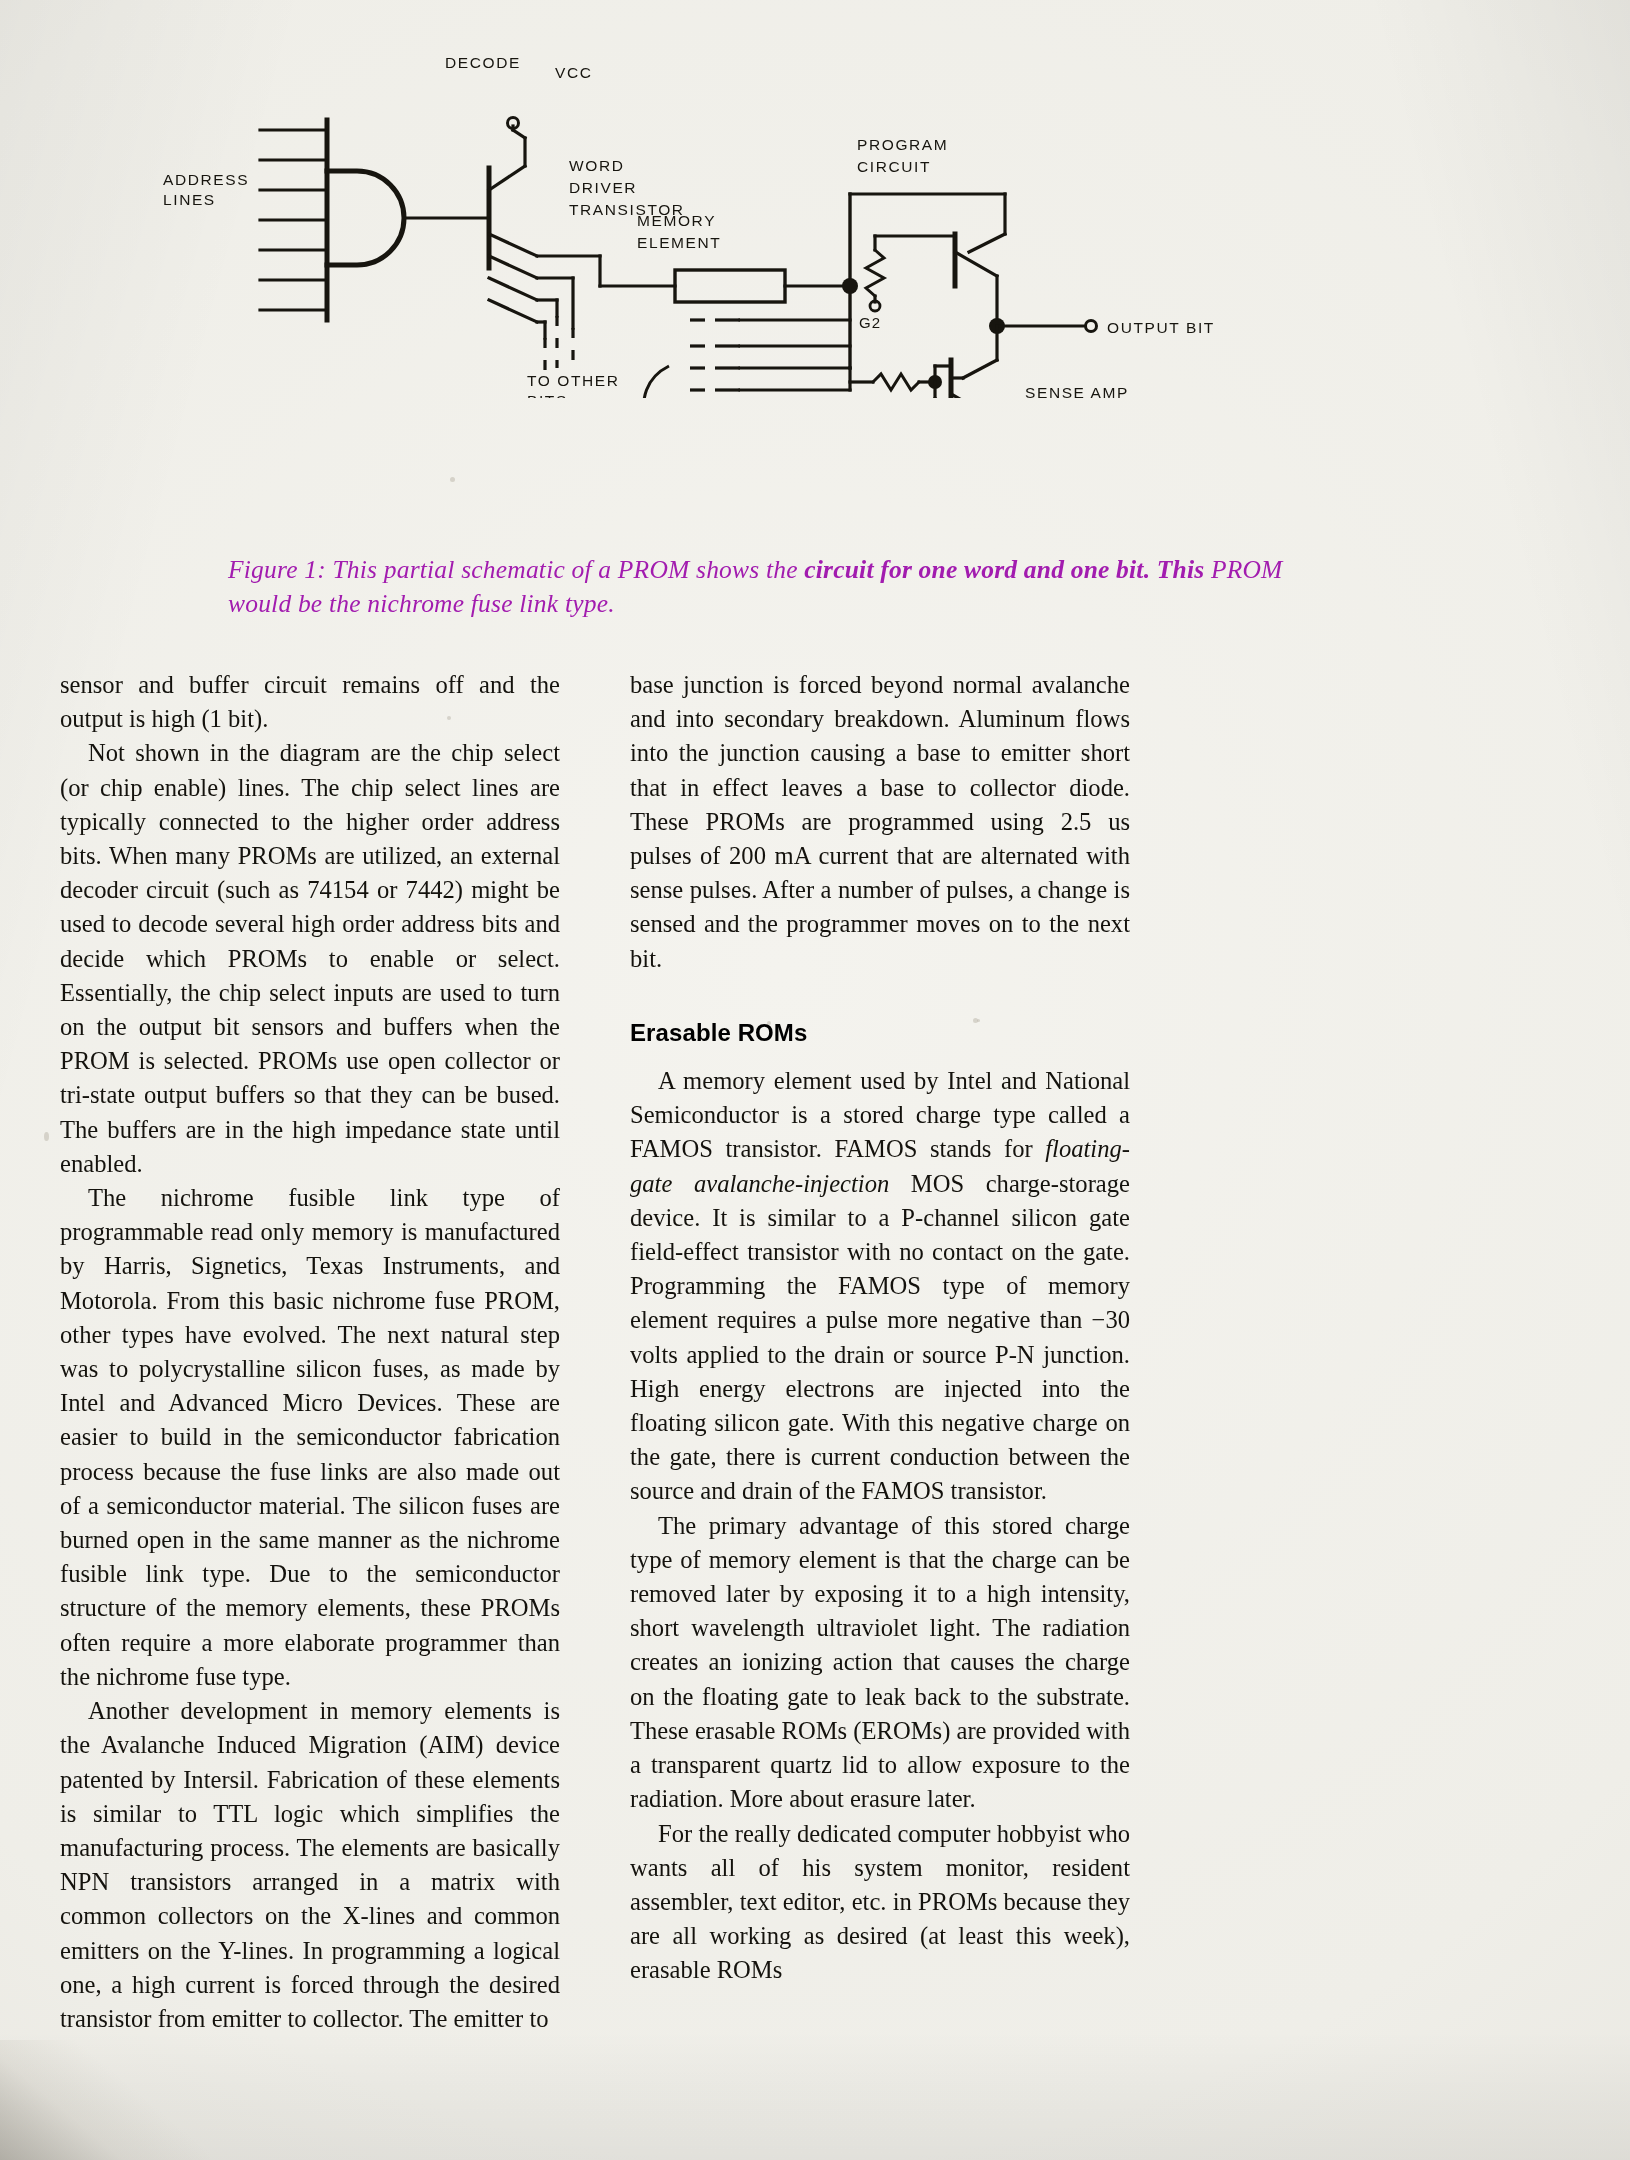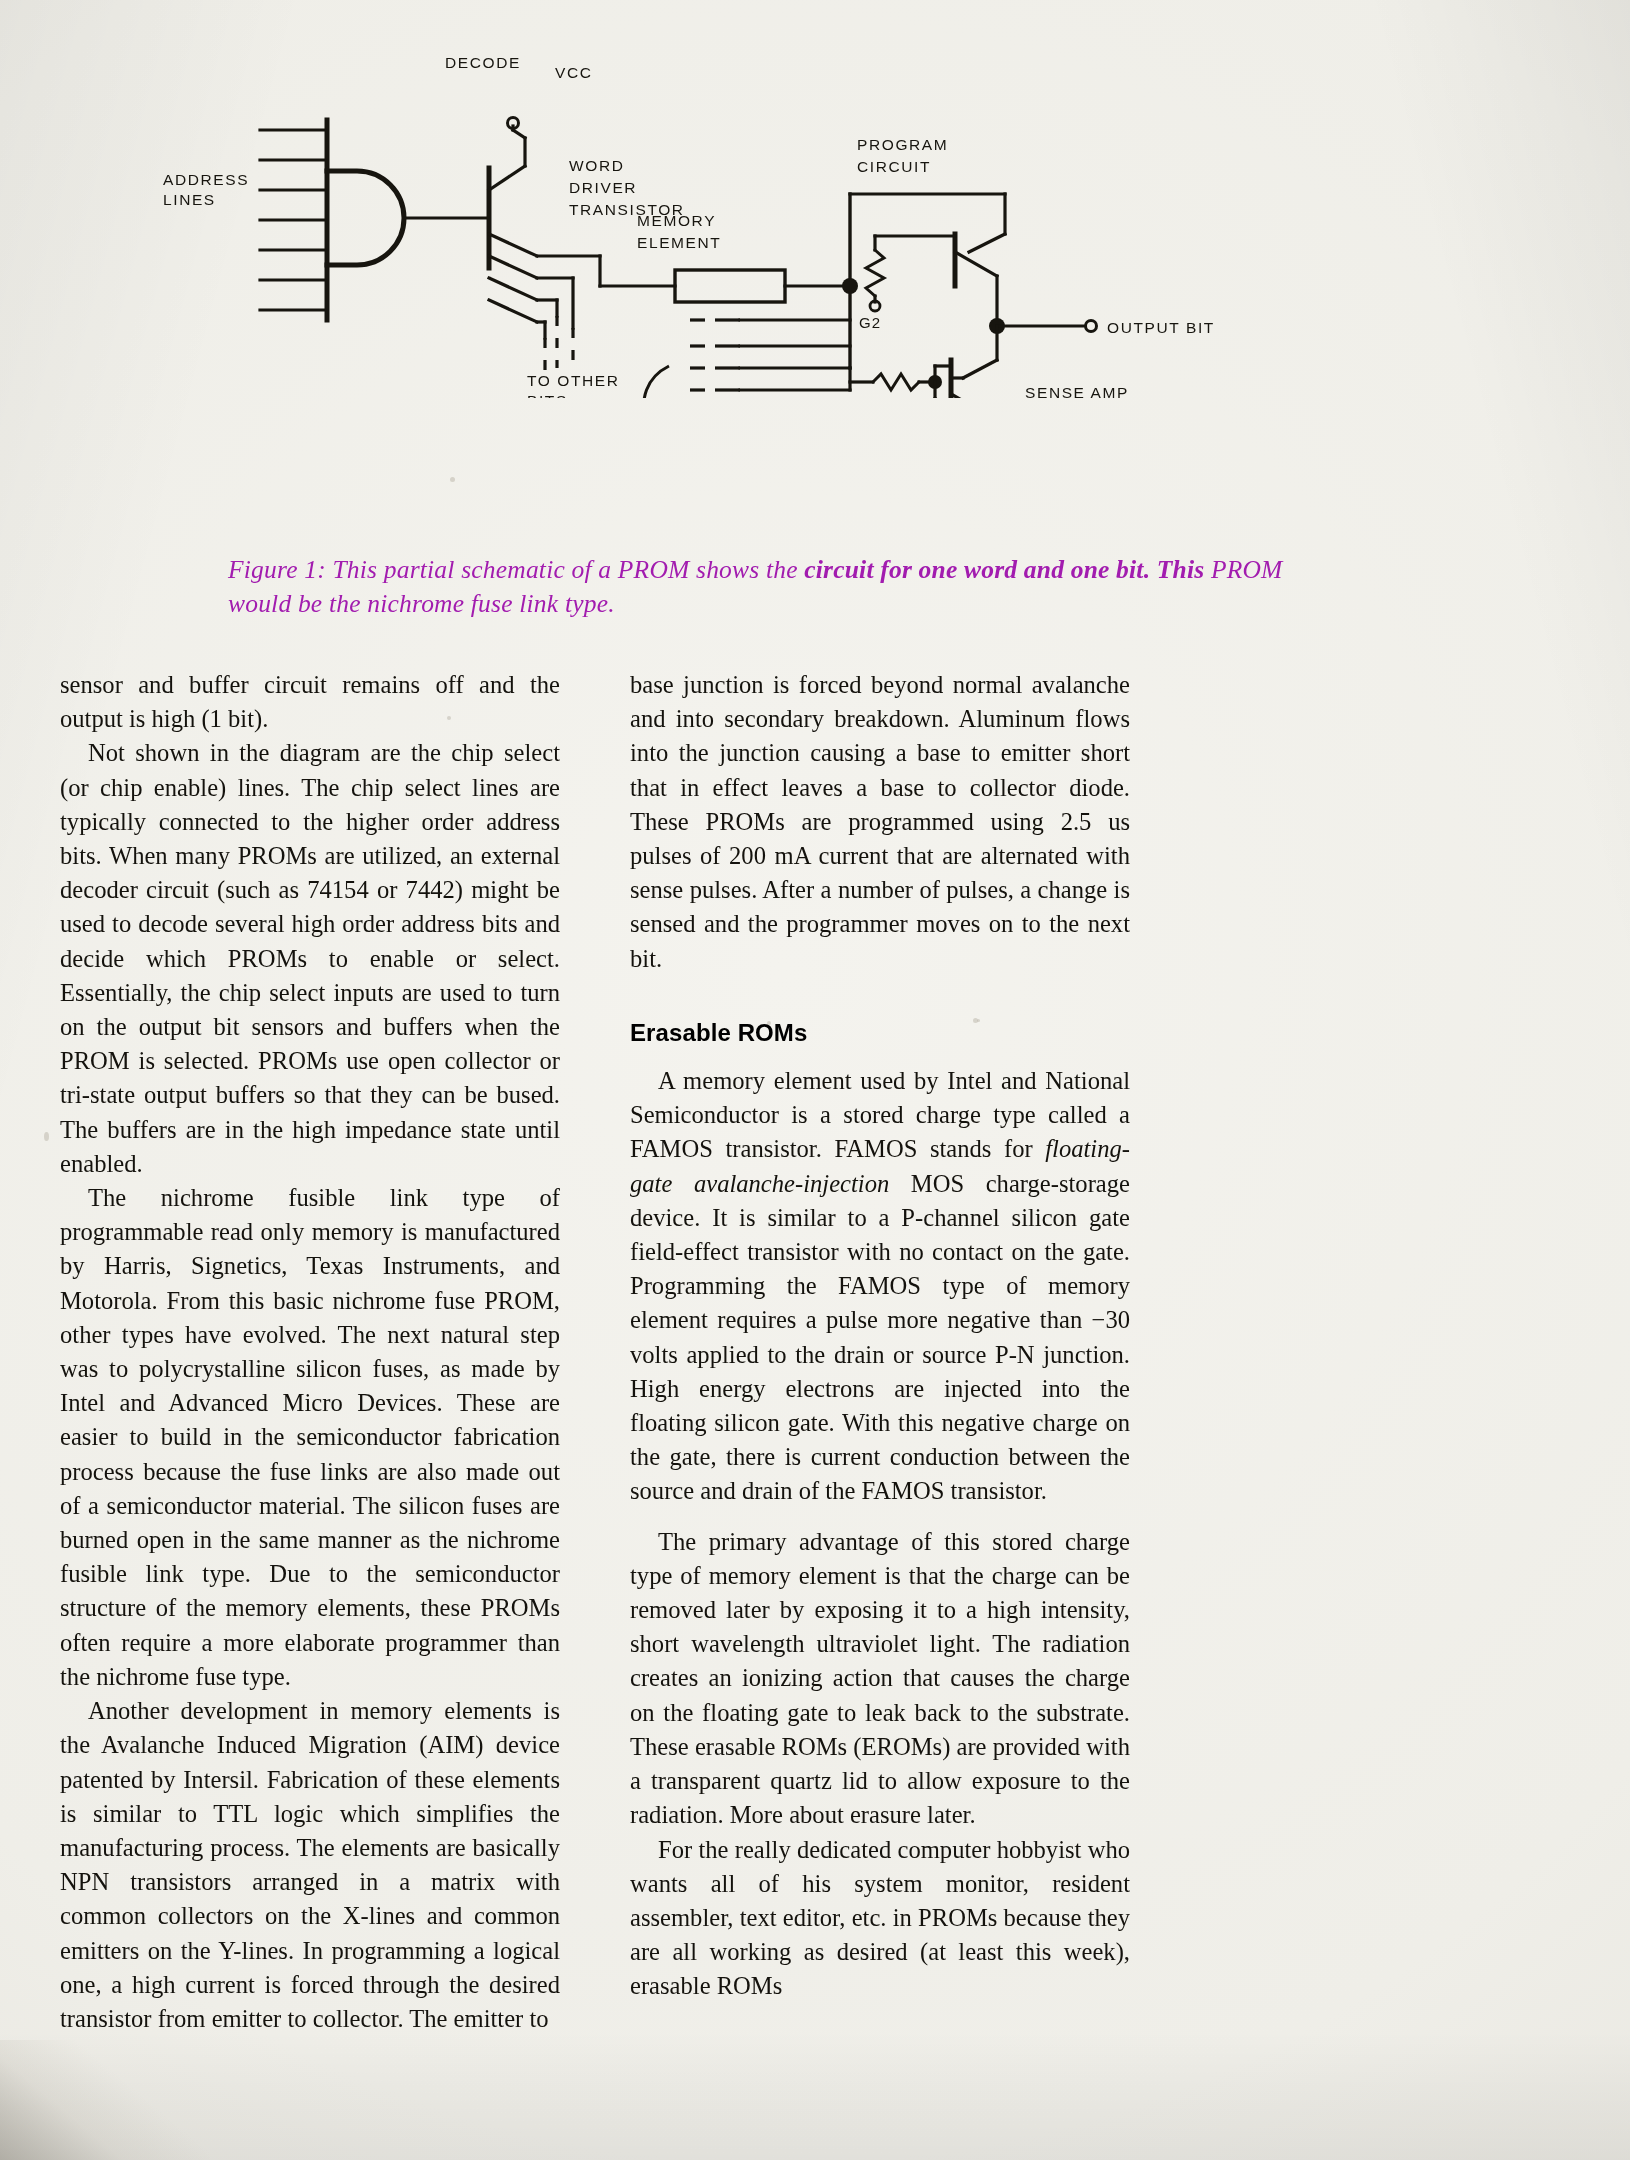--- a/index.html
+++ b/index.html
@@ -62,21 +62,21 @@
     line-height:34.2px;
     color:#14120d;
     text-align:justify;
     text-justify:inter-word;
     -webkit-hyphens:none;hyphens:none;
   }
   .col.left{left:60px;}
   .col.right{left:630px;}
   .col p{margin:0;}
   .col p.indent{text-indent:28px;}
-  .col p.gap{margin-top:16px;}
+  .col p.gap{margin-top:0;}
   .subhead{
     font-family:"Liberation Sans", sans-serif;
     font-size:24px;
     font-weight:700;
     letter-spacing:0.1px;
     margin:40px 0 14px 0;
     text-align:left;
     color:#000000;
   }
   .col .ital{font-style:italic;}

